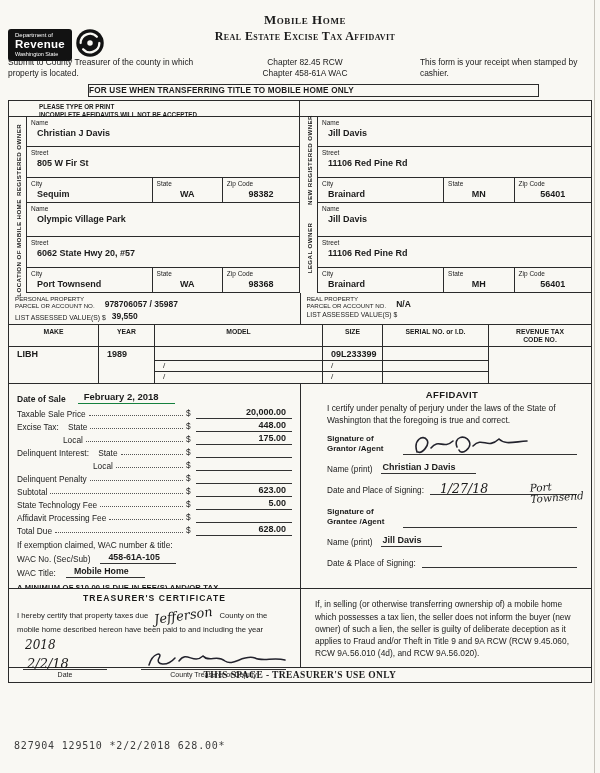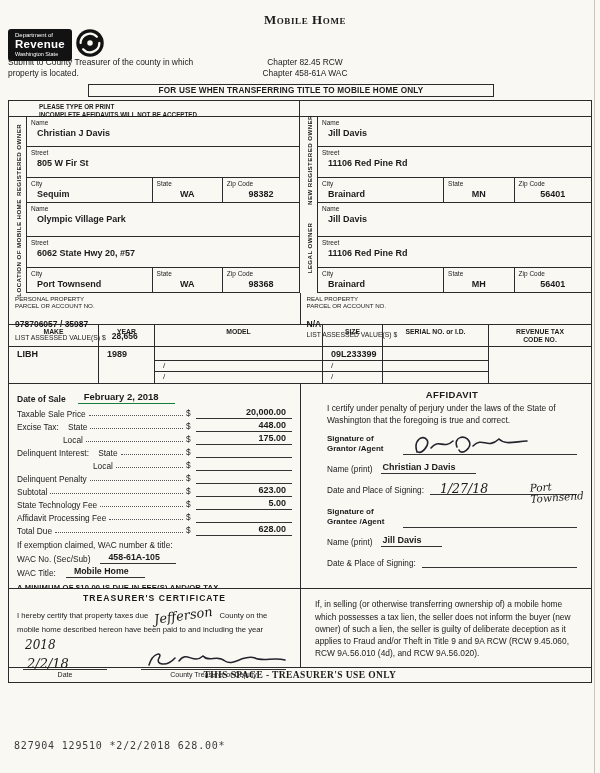--- a/index.html
+++ b/index.html
@@ -18,22 +18,22 @@
   .lb1 { font-size:6px; }
   .lb2 { font-size:11.5px; font-weight:bold; letter-spacing:.3px; }
   .lb3 { font-size:5.5px; }
   .title { position:absolute; left:140px; top:12px; width:330px; text-align:center;
            font-family:"Liberation Serif", serif; font-weight:bold; }
   .t1 { font-size:13px; font-variant:small-caps; letter-spacing:.6px; }
   .t2 { font-size:12px; font-variant:small-caps; letter-spacing:.4px; margin-top:1px; }
   .submit-note { position:absolute; left:8px; top:57px; width:208px; font-size:8.4px; line-height:1.3; }
   .chapter { position:absolute; left:232px; top:57px; width:146px; text-align:center; font-size:8.4px; line-height:1.3; }
   .receipt-note { position:absolute; left:420px; top:57px; width:170px; font-size:8.4px; line-height:1.3; }
-  .banner { position:absolute; left:88px; top:84px; width:406px; border:1px solid #2b2b2b;
-            text-align:center; font-size:8.2px; font-weight:bold; padding:1px 0; letter-spacing:.2px; }
+  .banner { position:absolute; left:88px; top:84px; width:451px; border:1px solid #2b2b2b;
+            font-size:8.2px; font-weight:bold; padding:1px 0; letter-spacing:.2px; }
 
   
   .main { position:absolute; left:8px; top:100px; width:584px; }
   .owners-box { border:1px solid #2b2b2b; }
   .owners-cols { display:flex; }
   .col { width:50%; }
   .col.left { border-right:1px solid #2b2b2b; }
   .note-strip { height:16px; border-bottom:1px solid #2b2b2b; font-size:6.3px; font-weight:bold;
                 padding:2px 0 0 30px; line-height:1.25; }
   .party { display:flex; }
@@ -47,21 +47,21 @@
   .csz { display:flex; height:25px; border-bottom:1px solid #2b2b2b; }
   .csz .c { flex:1.8; } .csz .s { flex:1; border-left:1px solid #2b2b2b; }
   .csz .z { flex:1.1; border-left:1px solid #2b2b2b; }
   .flabel { font-size:6.5px; padding:2px 0 0 4px; }
   .fvalue { font-size:9px; font-weight:bold; padding:2px 0 0 10px; }
   .fvalue.center { text-align:center; padding-left:0; }
 
   .parcel-row { display:flex; height:31px; }
   .ph { flex:1; padding:2px 6px 1px; }
   .ph.right { border-left:1px solid #2b2b2b; }
-  .p1 { display:flex; align-items:flex-start; gap:10px;flex-direction:column; }
+  .p1 { display:flex; align-items:flex-end; gap:10px; }
   .p-label { font-size:6.2px; line-height:1.15; white-space:pre-line; }
   .p-value { font-size:8.5px; font-weight:bold; }
   .p2 { display:flex; align-items:flex-end; gap:6px; margin-top:2px; }
   .p-label2 { font-size:6.8px; }
   .p-assessed { font-size:8.5px; font-weight:bold; min-width:70px; }
 
   
   .vt { display:grid; grid-template-columns:90px 56px 168px 60px 106px 1fr;
         border:1px solid #2b2b2b; margin-top:-1px; }
   .vt > div { border-right:1px solid #2b2b2b; }
@@ -161,27 +161,29 @@
         <circle cx="12" cy="12" r="11" fill="#121212"></circle>
         <path d="M4.5 12a7.5 7.5 0 0 1 13-5" stroke="#f9f8f3" fill="none" stroke-width="1.8" stroke-linecap="round"></path>
         <path d="M19.5 12a7.5 7.5 0 0 1-13 5" stroke="#f9f8f3" fill="none" stroke-width="1.8" stroke-linecap="round"></path>
         <circle cx="12" cy="12" r="2.2" fill="#f9f8f3"></circle>
       </svg>
     </span>
   </div>
 
   <div class="title">
     <div class="t1">Mobile Home</div>
+    <div class="t2">Real Estate Excise Tax Affidavit</div>
   </div>
 
   <div class="submit-note">Submit to County Treasurer of the county in which property is located.</div>
   <div class="chapter">
     <div>Chapter 82.45 RCW</div>
     <div>Chapter 458-61A WAC</div>
   </div>
+  <div class="receipt-note">This form is your receipt when stamped by cashier.</div>
 
   <div class="banner">FOR USE WHEN TRANSFERRING TITLE TO MOBILE HOME ONLY</div>
 
   <div class="main">
 
     <div class="owners-box">
       <div class="owners-cols">
 
         <div class="col left">
           <div class="note-strip">
@@ -313,21 +315,21 @@
 
       <div class="parcel-row">
         <div class="ph">
           <div class="p1">
             <span class="p-label">PERSONAL PROPERTY
 PARCEL OR ACCOUNT NO.</span>
             <span class="p-value">978706057 / 35987</span>
           </div>
           <div class="p2">
             <span class="p-label2">LIST ASSESSED VALUE(S) $</span>
-            <span class="p-assessed">28,656</span>
+            <span class="p-assessed">39,550</span>
           </div>
         </div>
         <div class="ph right">
           <div class="p1">
             <span class="p-label">REAL PROPERTY
 PARCEL OR ACCOUNT NO.</span>
             <span class="p-value">N/A</span>
           </div>
           <div class="p2">
             <span class="p-label2">LIST ASSESSED VALUE(S) $</span>

